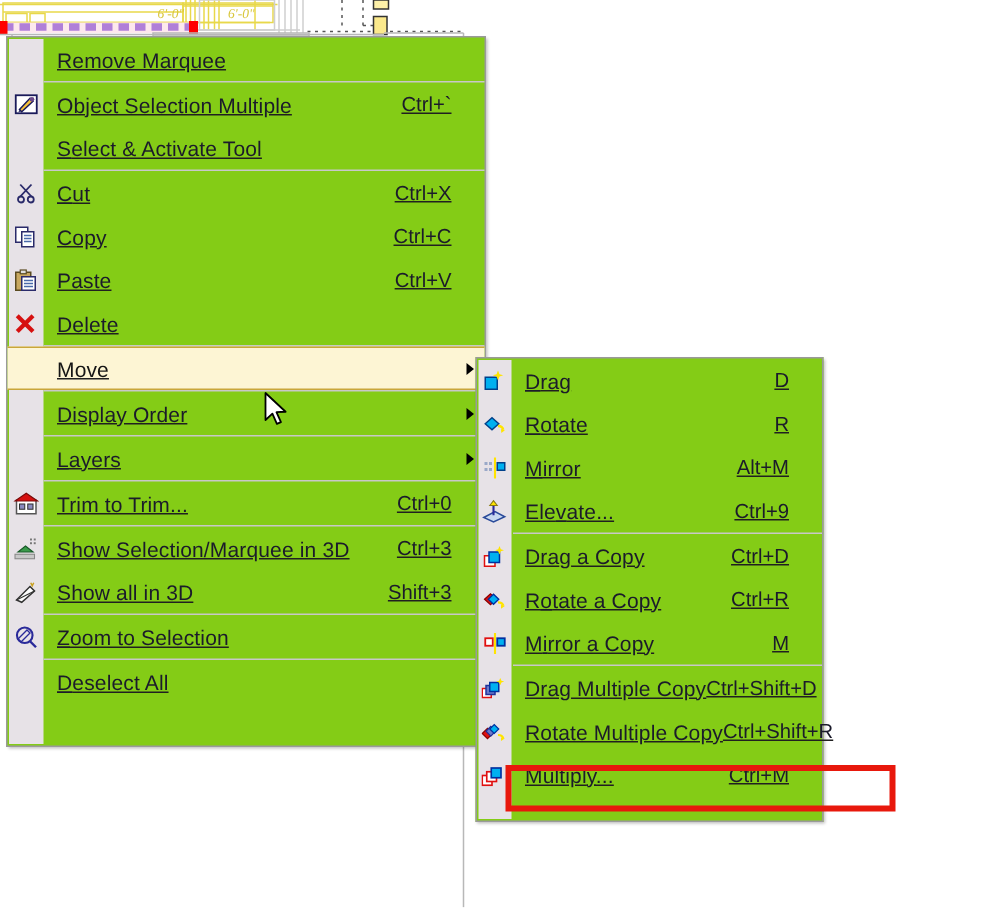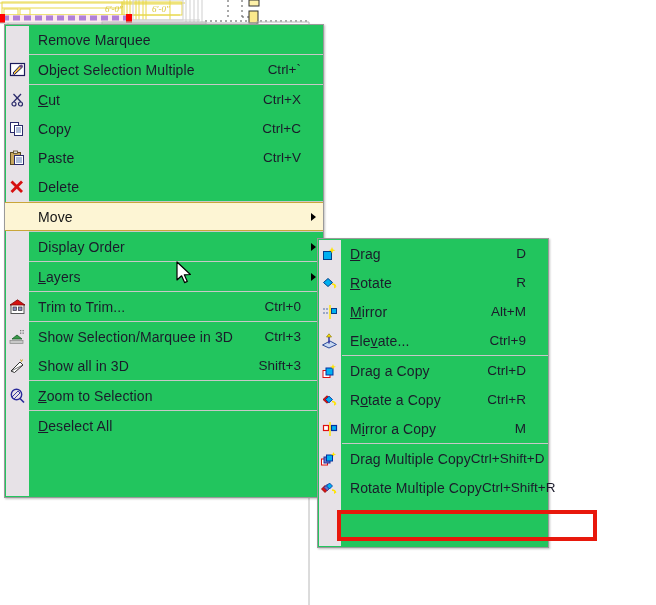--- a/index.html
+++ b/index.html
@@ -10,27 +10,28 @@
     font-family: "Liberation Sans", sans-serif;
   }
   #root { position: relative; width: 656px; height: 605px; background: #ffffff; }
 
   
   #cad { position: absolute; left: 0; top: 0; width: 656px; height: 605px; }
 
   
   .menu {
     position: absolute;
-    background: #22c55e;
+    background: #84cc16;
     border: 1px solid #9a9a9a;
     box-shadow: 1px 1px 2px rgba(0,0,0,0.25);
     font-family: "Liberation Sans", sans-serif;
     font-size: 14px;
     color: #202020;
     box-sizing: border-box;
+    text-decoration: underline;
   }
   .menu .gutter {
     position: absolute;
     left: 1px; top: 1px; bottom: 1px;
     width: 23px;
     background: #e7e2e7;
   }
   .menu-list { position: relative; margin: 0; padding: 0; list-style: none; }
 
   .mi {
@@ -195,20 +196,25 @@
             <rect x="1.5" y="2.5" width="14" height="12" fill="#ffffff" stroke="#1a1a5a" stroke-width="1.2"></rect>
             <path d="M4 12 L11 4.5 L13 6.5 L5.5 13.5 Z" fill="#f5c23a" stroke="#1a1a5a" stroke-width="1"></path>
             <path d="M3.2 13.8 L5.2 13.2 L4.2 12.2 Z" fill="#1a1a5a"></path>
             <circle cx="12.3" cy="5.2" r="1.6" fill="#6b4a8a"></circle>
           </svg>
         </span>
         <span class="lbl">Object Selection Multiple</span>
         <span class="acc">Ctrl+`</span>
       </li>
 
+      <li class="mi">
+        <span class="ico"></span>
+        <span class="lbl"><u>S</u>elect &amp; Activate Tool</span>
+        <span class="acc"></span>
+      </li>
       <li class="sep"></li>
 
       <li class="mi">
         <span class="ico">
           <svg width="15" height="15" viewBox="0 0 15 15">
             <line x1="3.5" y1="2" x2="11" y2="10" stroke="#2a2a6a" stroke-width="1.2"></line>
             <line x1="11" y1="2" x2="3.5" y2="10" stroke="#2a2a6a" stroke-width="1.2"></line>
             <circle cx="4" cy="12" r="2" fill="none" stroke="#2a2a6a" stroke-width="1.2"></circle>
             <circle cx="10.5" cy="12" r="2" fill="none" stroke="#2a2a6a" stroke-width="1.2"></circle>
           </svg>
@@ -462,20 +468,31 @@
             <path d="M3 7.5 L6.2 4.3 L9.4 7.5 L6.2 10.7 Z" fill="#6a78c8" stroke="#20309a" stroke-width="0.8"></path>
             <path d="M5.5 6 L8.5 3 L11.5 6 L8.5 9 Z" fill="#00b0f0" stroke="#0030a0" stroke-width="0.8"></path>
             <path d="M11 10 q3 0 3.6 2.4" fill="none" stroke="#ffe400" stroke-width="1.4"></path>
             <path d="M13 14 L15.5 12.3 L13 11.5 Z" fill="#ffe400"></path>
           </svg>
         </span>
         <span class="lbl">Rotate Multiple Copy</span>
         <span class="acc">Ctrl+Shift+R</span>
       </li>
 
+      <li class="mi">
+        <span class="ico">
+          <svg width="17" height="16" viewBox="0 0 17 16">
+            <rect x="0.5" y="8" width="6.5" height="6.5" fill="#ffffff" stroke="#e01010" stroke-width="1.1"></rect>
+            <rect x="3.5" y="5.5" width="6.5" height="6.5" fill="#ffffff" stroke="#e01010" stroke-width="1.1"></rect>
+            <rect x="6.5" y="3" width="6.5" height="6.5" fill="#00b0f0" stroke="#0030a0" stroke-width="1.1"></rect>
+          </svg>
+        </span>
+        <span class="lbl">Multipl<u>y</u>...</span>
+        <span class="acc">Ctrl+M</span>
+      </li>
     </ul>
   </div>
 
   <div id="red-box"></div>
 
   <svg id="cursor" viewBox="0 0 18 26">
     <path d="M1 1 L1 19 L5.6 14.8 L8.6 21.6 L11.3 20.4 L8.3 13.8 L14.4 13.5 Z" fill="#ffffff" stroke="#000000" stroke-width="1.2" stroke-linejoin="round"></path>
   </svg>
 
 </div>

